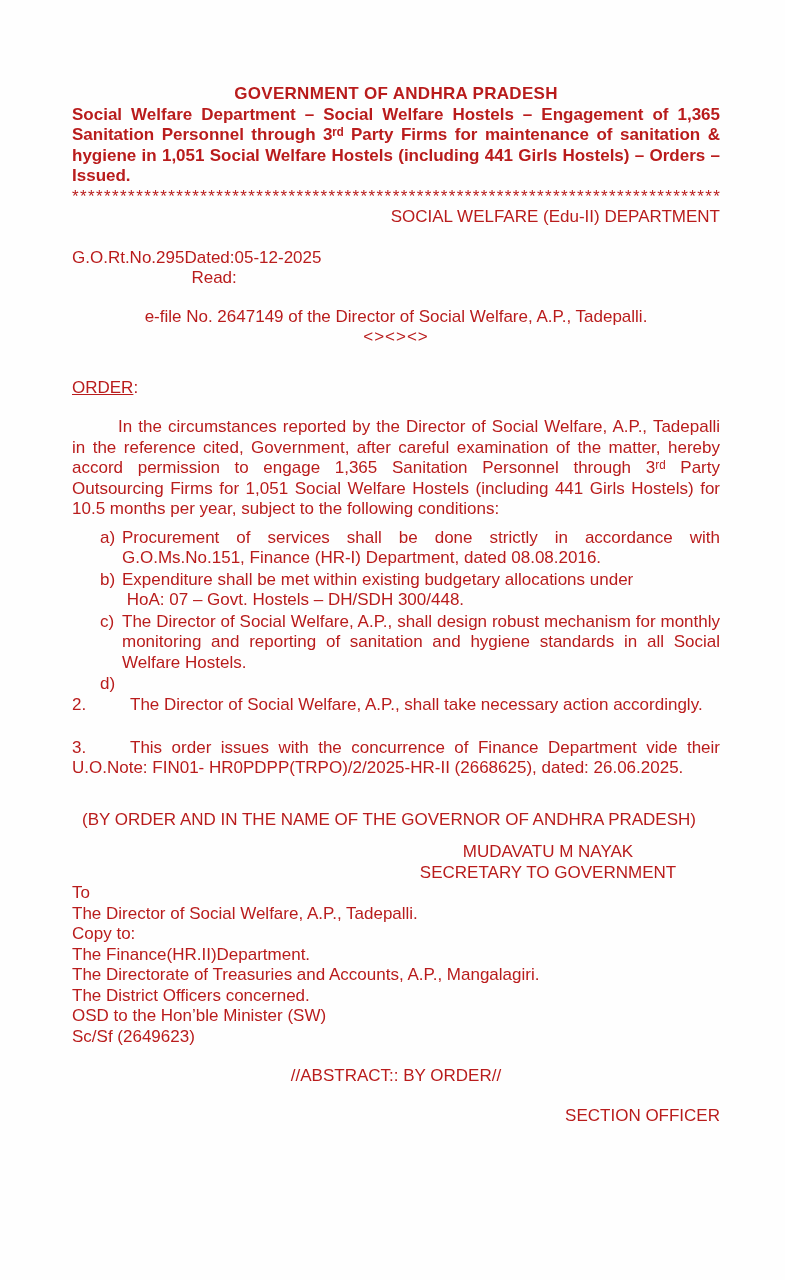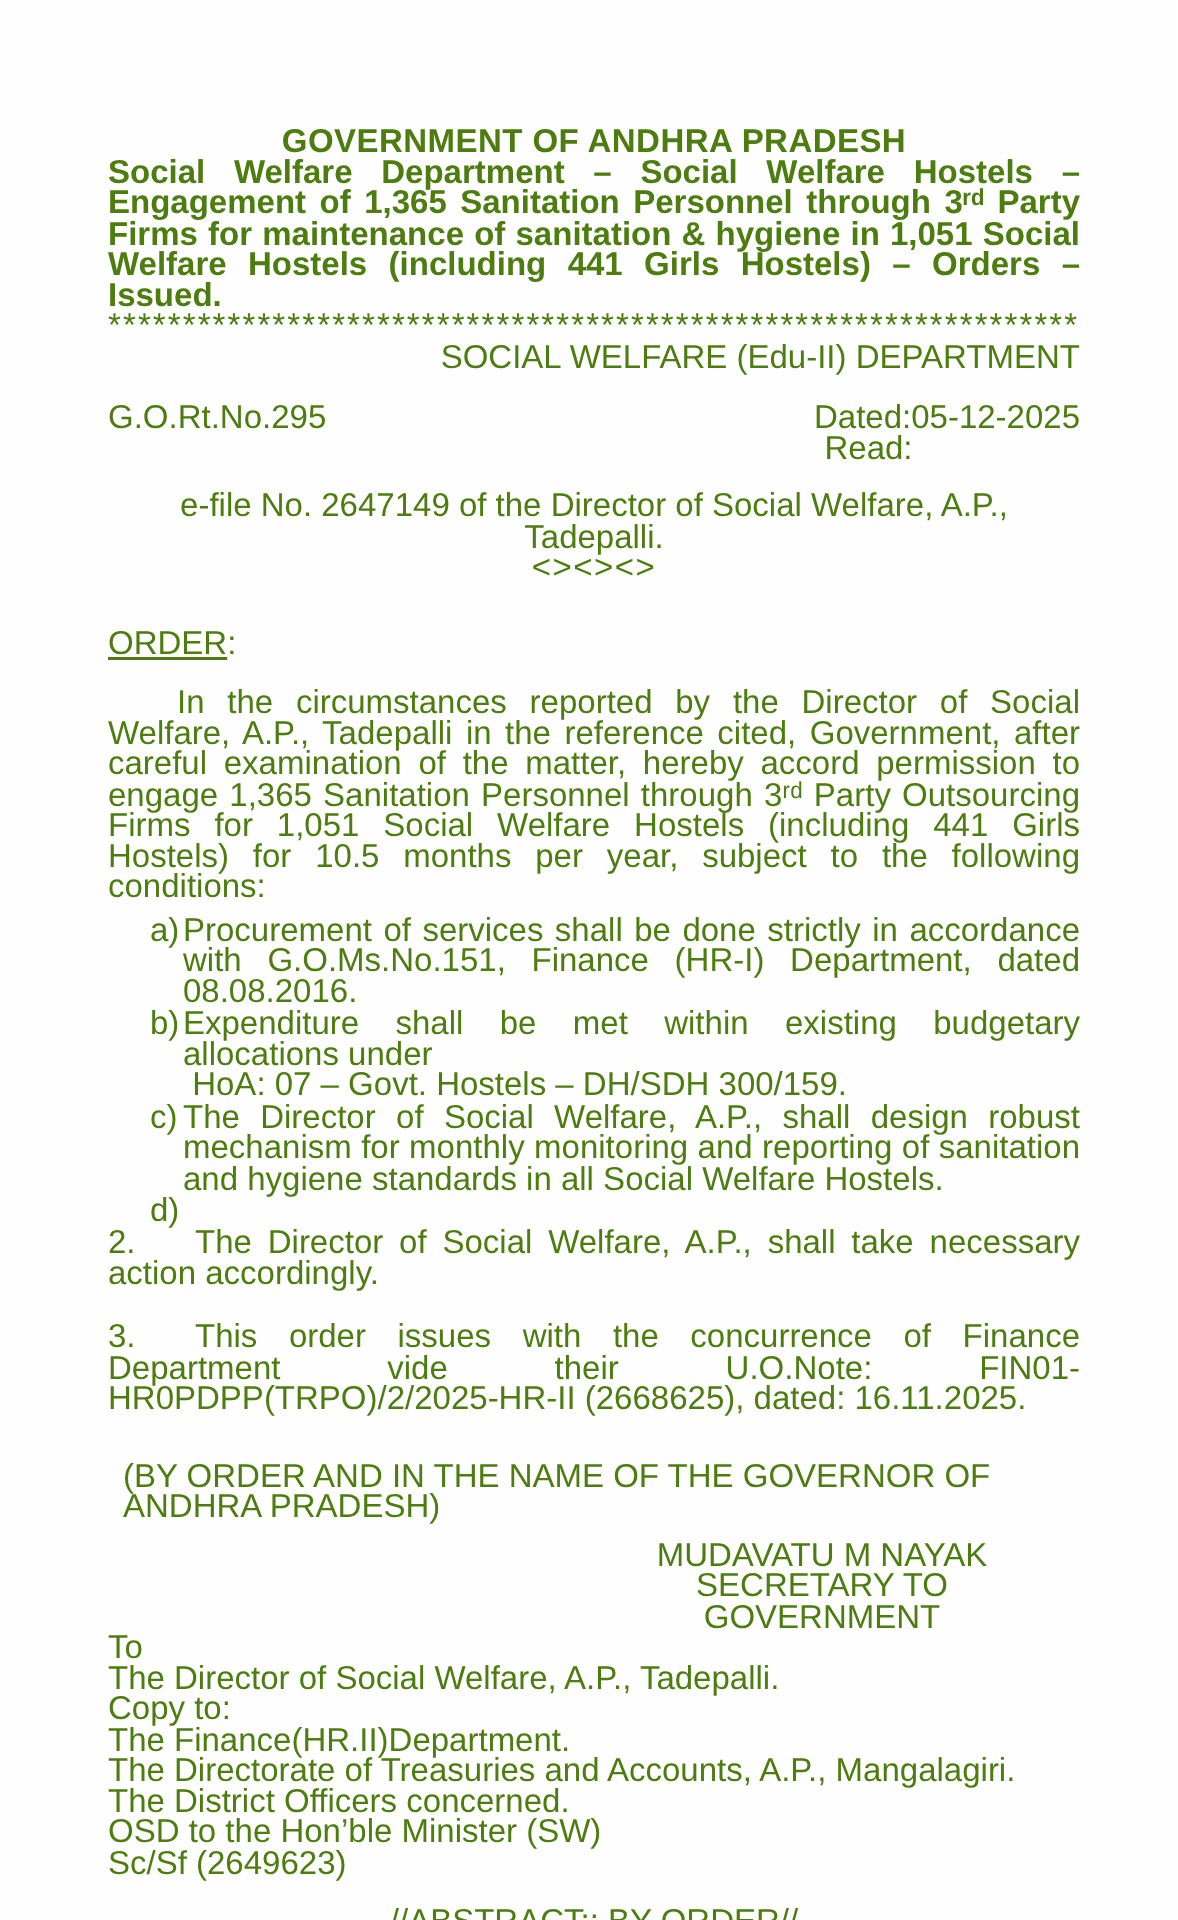--- a/index.html
+++ b/index.html
@@ -2,31 +2,31 @@
 <html><head>
 <meta charset="utf-8">
 <style>
   html,body{margin:0;padding:0;background:#ffffff;}
   .page{
     position:relative;
     width:785px;height:1280px;box-sizing:border-box;
     margin:0 auto;
     padding:84px 65px 0 72px;
     background:#fefefe;
-    color:#4d7c0f;
+    color:#b91c1c;
     font-family:"Liberation Sans","DejaVu Sans",sans-serif;
-    font-size:22px;line-height:20.5px;
+    font-size:17px;line-height:20.5px;
     overflow:hidden;
   }
   .doc-title{font-weight:bold;text-align:center;letter-spacing:.3px;}
   .abstract-heading{font-weight:bold;text-decoration:underline;text-align:center;margin-bottom:8px;letter-spacing:.3px;}
   .abstract-text{text-align:justify;font-weight:bold;}
   .separator{white-space:nowrap;overflow:hidden;letter-spacing:1.4px;height:20.5px;}
   .dept-heading{text-align:right;}
-  .go-row{display:flex;justify-content:space-between;margin-top:20px;}
+  .go-row{display:flex;justify-content:flex-start;margin-top:20px;}
   .go-right{text-align:left;}
   .go-right .read-line{padding-left:7px;}
   .efile-line{text-align:center;margin-top:18px;}
   .divider-line{text-align:center;letter-spacing:1px;}
   .order-heading{margin-top:30px;}
   .order-heading .u{text-decoration:underline;}
   .para-indent{margin:19px 0 0 0;text-indent:46px;text-align:justify;}
   .conditions{margin:8px 0 0 0;padding:0 0 0 28px;list-style:none;}
   .conditions li{position:relative;padding-left:22px;text-align:justify;margin-top:1px;}
   .conditions .marker{position:absolute;left:0;top:0;}
@@ -67,39 +67,39 @@
   <p class="para-indent">In the circumstances reported by the Director of Social Welfare, A.P., Tadepalli in the reference cited, Government, after careful examination of the matter, hereby accord permission to engage 1,365 Sanitation Personnel through 3ʳᵈ Party Outsourcing Firms for 1,051 Social Welfare Hostels (including 441 Girls Hostels) for 10.5 months per year, subject to the following conditions:</p>
 
   <ul class="conditions">
     <li>
       <span class="marker">a)</span>
       <span class="pre">Procurement of services shall be done strictly in accordance with G.O.Ms.No.151, Finance (HR-I) Department, dated 08.08.2016.</span>
     </li>
     <li>
       <span class="marker">b)</span>
       <span class="pre">Expenditure shall be met within existing budgetary allocations under
- HoA: 07 – Govt. Hostels – DH/SDH 300/159.</span>
+ HoA: 07 – Govt. Hostels – DH/SDH 300/448.</span>
     </li>
     <li>
       <span class="marker">c)</span>
       <span class="pre">The Director of Social Welfare, A.P., shall design robust mechanism for monthly monitoring and reporting of sanitation and hygiene standards in all Social Welfare Hostels.</span>
     </li>
     <li>
       <span class="marker">d)</span>
     </li>
   </ul>
 
   <p class="numbered">
     <span class="pnum">2.</span>
     <span>The Director of Social Welfare, A.P., shall take necessary action accordingly.</span>
   </p>
 
   <p class="numbered">
     <span class="pnum">3.</span>
-    <span>This order issues with the concurrence of Finance Department vide their U.O.Note: FIN01- HR0PDPP(TRPO)/2/2025-HR-II (2668625), dated: 16.11.2025.</span>
+    <span>This order issues with the concurrence of Finance Department vide their U.O.Note: FIN01- HR0PDPP(TRPO)/2/2025-HR-II (2668625), dated: 26.06.2025.</span>
   </p>
 
   <div class="authority-line">(BY ORDER AND IN THE NAME OF THE GOVERNOR OF ANDHRA PRADESH)</div>
 
   <div class="signature-block">
     <div>MUDAVATU M NAYAK</div>
     <div>SECRETARY TO GOVERNMENT</div>
   </div>
 
   <div>

